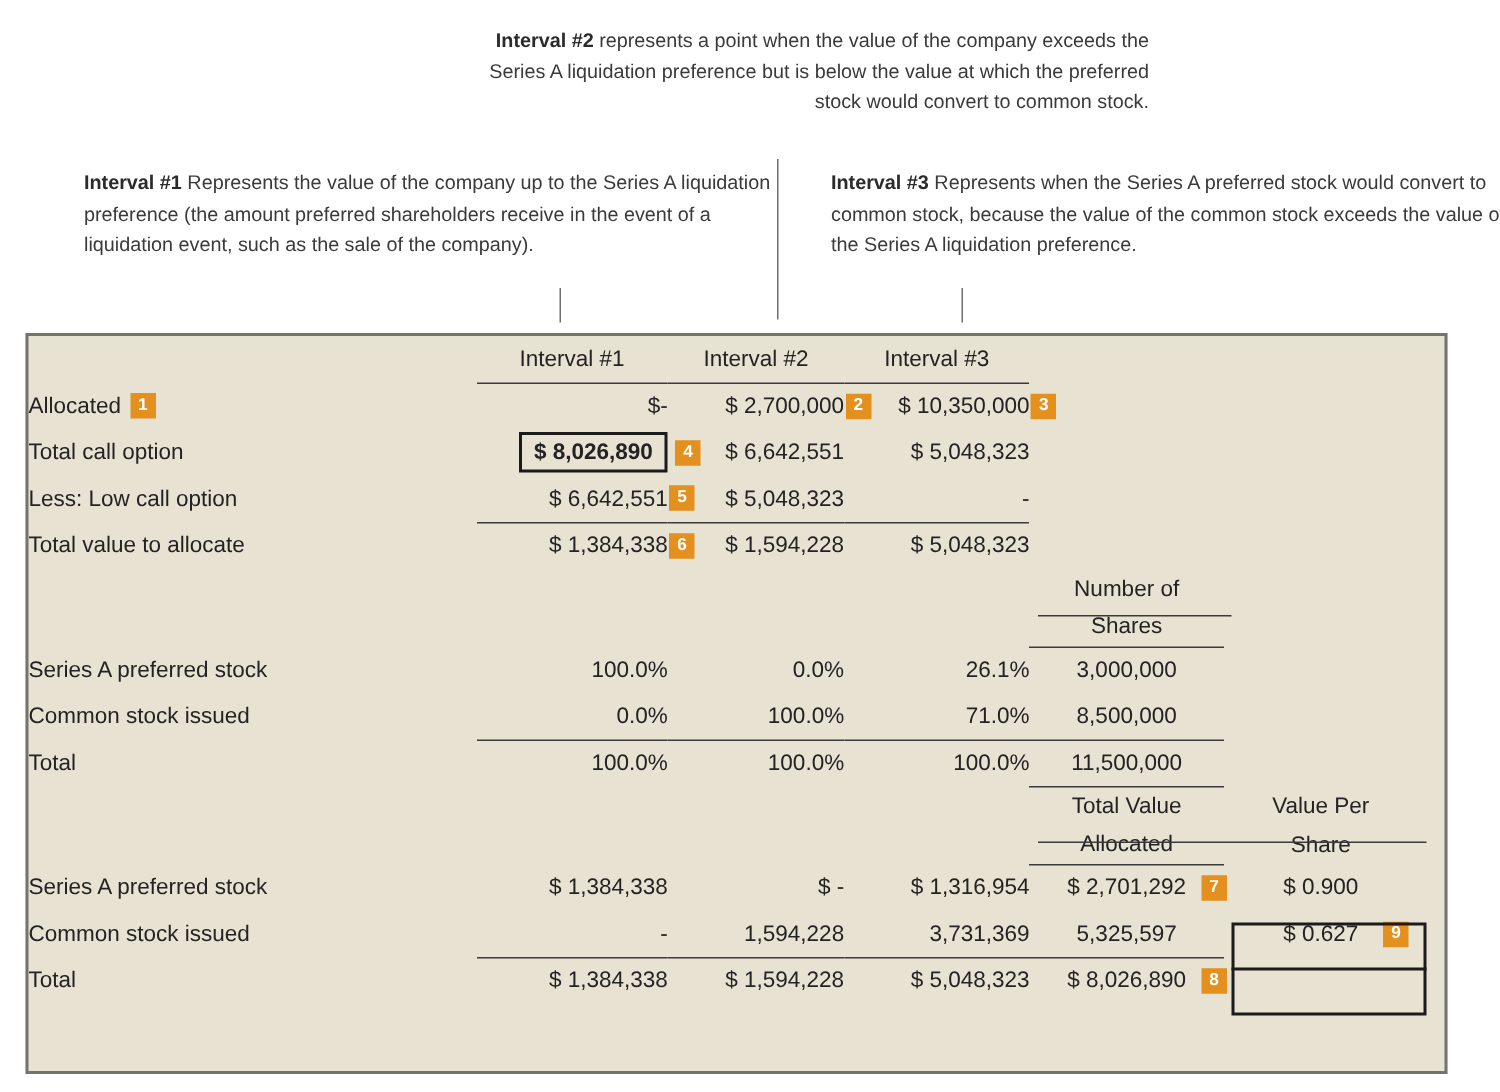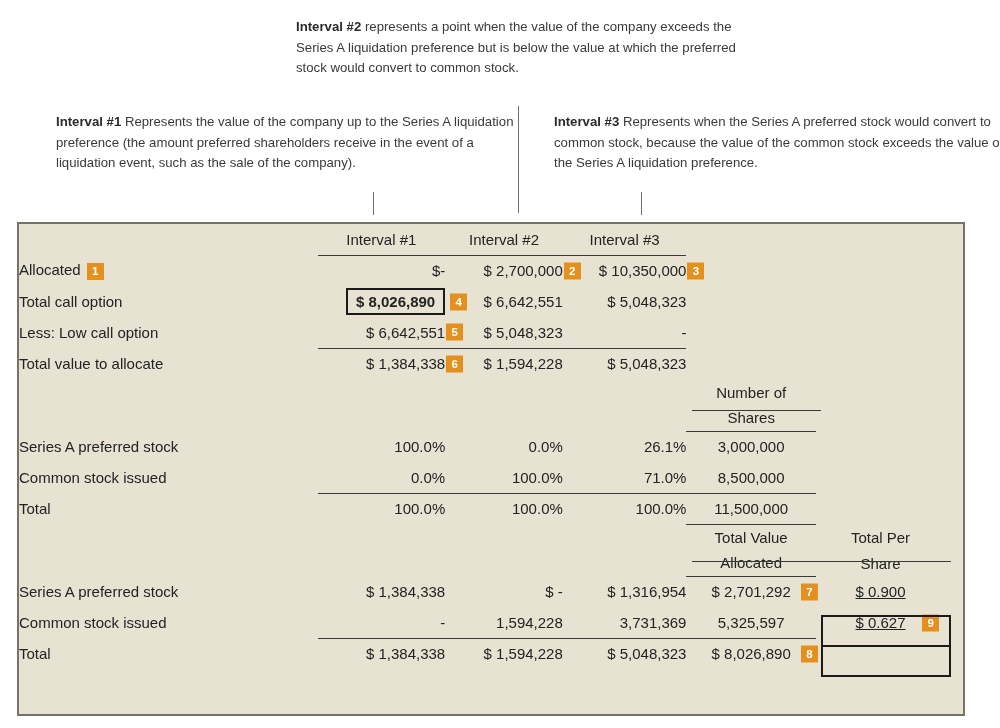--- a/index.html
+++ b/index.html
@@ -21,21 +21,21 @@
     position: absolute;
     font-size: 13.2px;
     line-height: 20.5px;
     color: #3a3a3a;
     white-space: pre-line;
   }
   .callout .lead {
     font-weight: bold;
     color: #2b2b2b;
   }
-  #callout-2 { left: 296px; top: 17px; width: 470px; }
+  #callout-2 { left: 296px; top: 17px; width: 470px; text-align: right; }
   #callout-1 { left: 14px;  top: 112px; width: 470px; margin-left: 42px; }
   #callout-3 { left: 554px; top: 112px; width: 450px; }
 
   
   .leader {
     position: absolute;
     background: #6f6f72;
     width: 1.4px;
   }
   #leader-center { left: 518px; top: 106px; height: 107px; }
@@ -112,21 +112,21 @@
     vertical-align: middle;
     margin-left: 6px;
   }
   .badge.tight  { right: -18px; }
   .badge.after  { right: -22px; }
 
   .boxed {
     border: 2px solid #1b1b1b;
     font-weight: bold;
   }
-  .bold { font-weight: bold; text-decoration: underline; }
+  .bold { font-weight: bold; }
 
   
   .hrule {
     position: absolute;
     height: 0;
     border-top: 1.6px solid #3a3a3a;
   }
 </style>
 </head>
 <body>
@@ -264,21 +264,21 @@
       <td class="c-vps"></td>
           <td class="c-pad"></td>
     </tr>
 
     <tr class="row-sm">
       <td class="c-label"></td>
       <td class="c-i1"></td>
           <td class="c-i2"></td>
           <td class="c-i3"></td>
       <td class="c-ns">Total Value</td>
-      <td class="c-vps">Total Per</td>
+      <td class="c-vps">Value Per</td>
       <td class="c-pad"></td>
     </tr>
     <tr class="row-sm">
       <td class="c-label"></td>
       <td class="c-i1"></td>
           <td class="c-i2"></td>
           <td class="c-i3"></td>
       <td class="c-ns rule-bot">Allocated</td>
       <td class="c-vps">Share</td>
       <td class="c-pad"></td>

